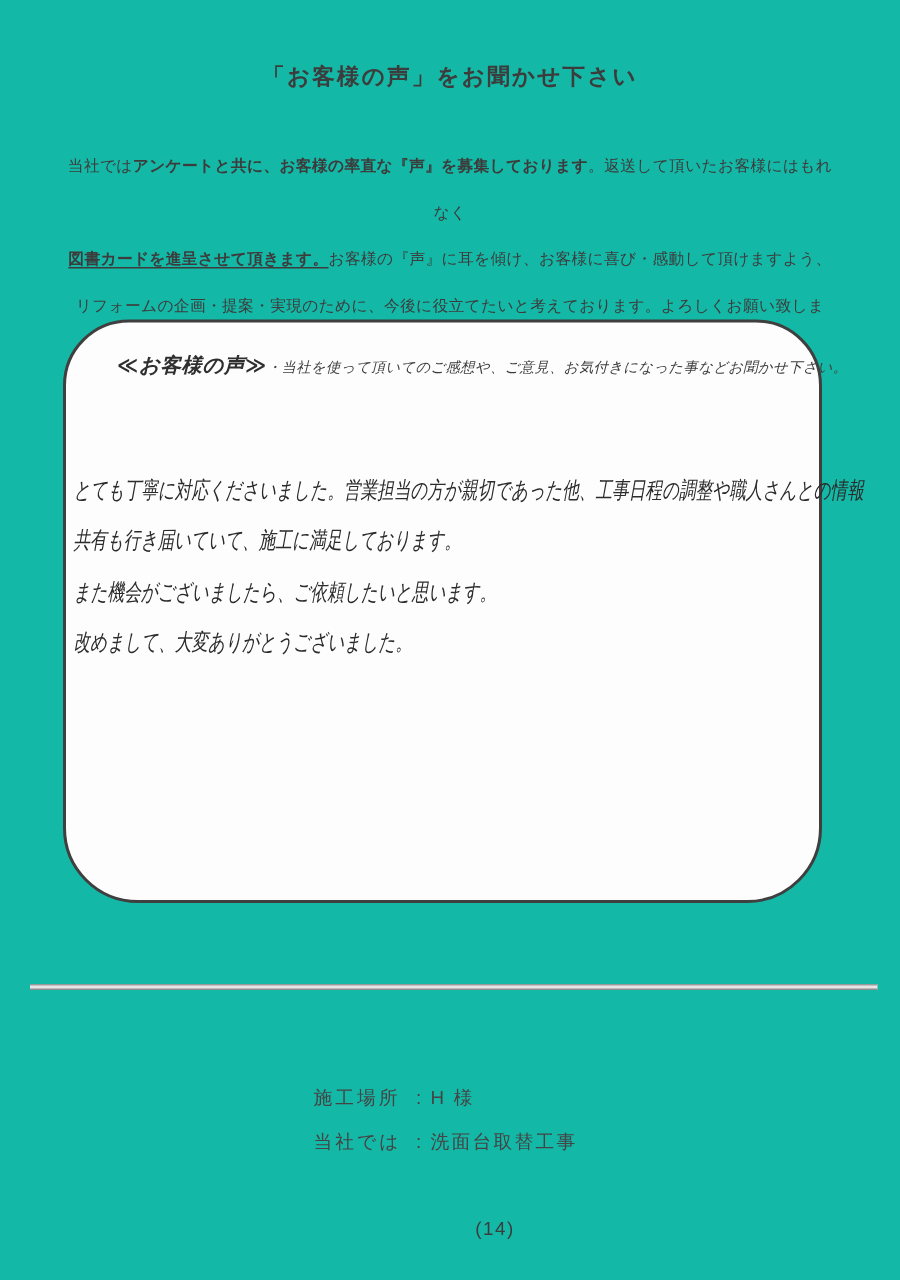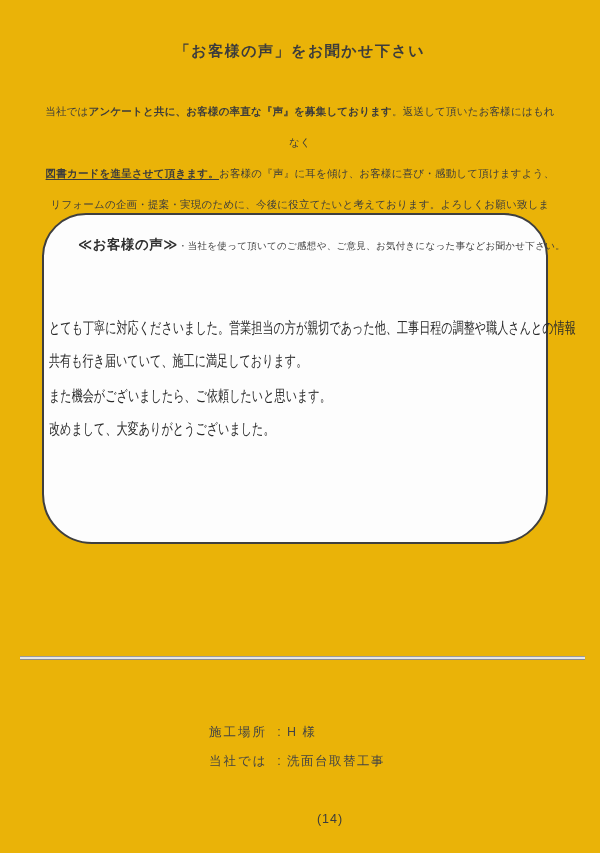--- a/index.html
+++ b/index.html
@@ -5,21 +5,21 @@
   html, body {
     margin: 0;
     padding: 0;
     background: #e9e9e9;
   }
   .page {
     position: relative;
     width: 600px;
     height: 853px;
     margin: 0 auto;
-    background: #eab308;
+    background: #14b8a6;
     font-family: "Liberation Sans", "DejaVu Sans", sans-serif;
     color: #3a3a3a;
     overflow: hidden;
   }
   .page-title {
     position: absolute;
     top: 42px;
     left: 0;
     width: 100%;
     text-align: center;
@@ -44,25 +44,26 @@
   .intro .bu {
     font-weight: bold;
     text-decoration: underline;
     text-underline-offset: 2px;
   }
   .voice-box {
     position: absolute;
     left: 42px;
     top: 213px;
     width: 506px;
-    height: 331px;
+    height: 389px;
     box-sizing: border-box;
     border: 2px solid #3f3f3f;
     border-radius: 44px 44px 50px 50px;
     background: #fdfdfd;
+    font-style: italic;
   }
   .voice-header {
     position: absolute;
     top: 20px;
     left: 34px;
     right: 12px;
     white-space: nowrap;
   }
   .voice-heading {
     font-size: 13.5px;

